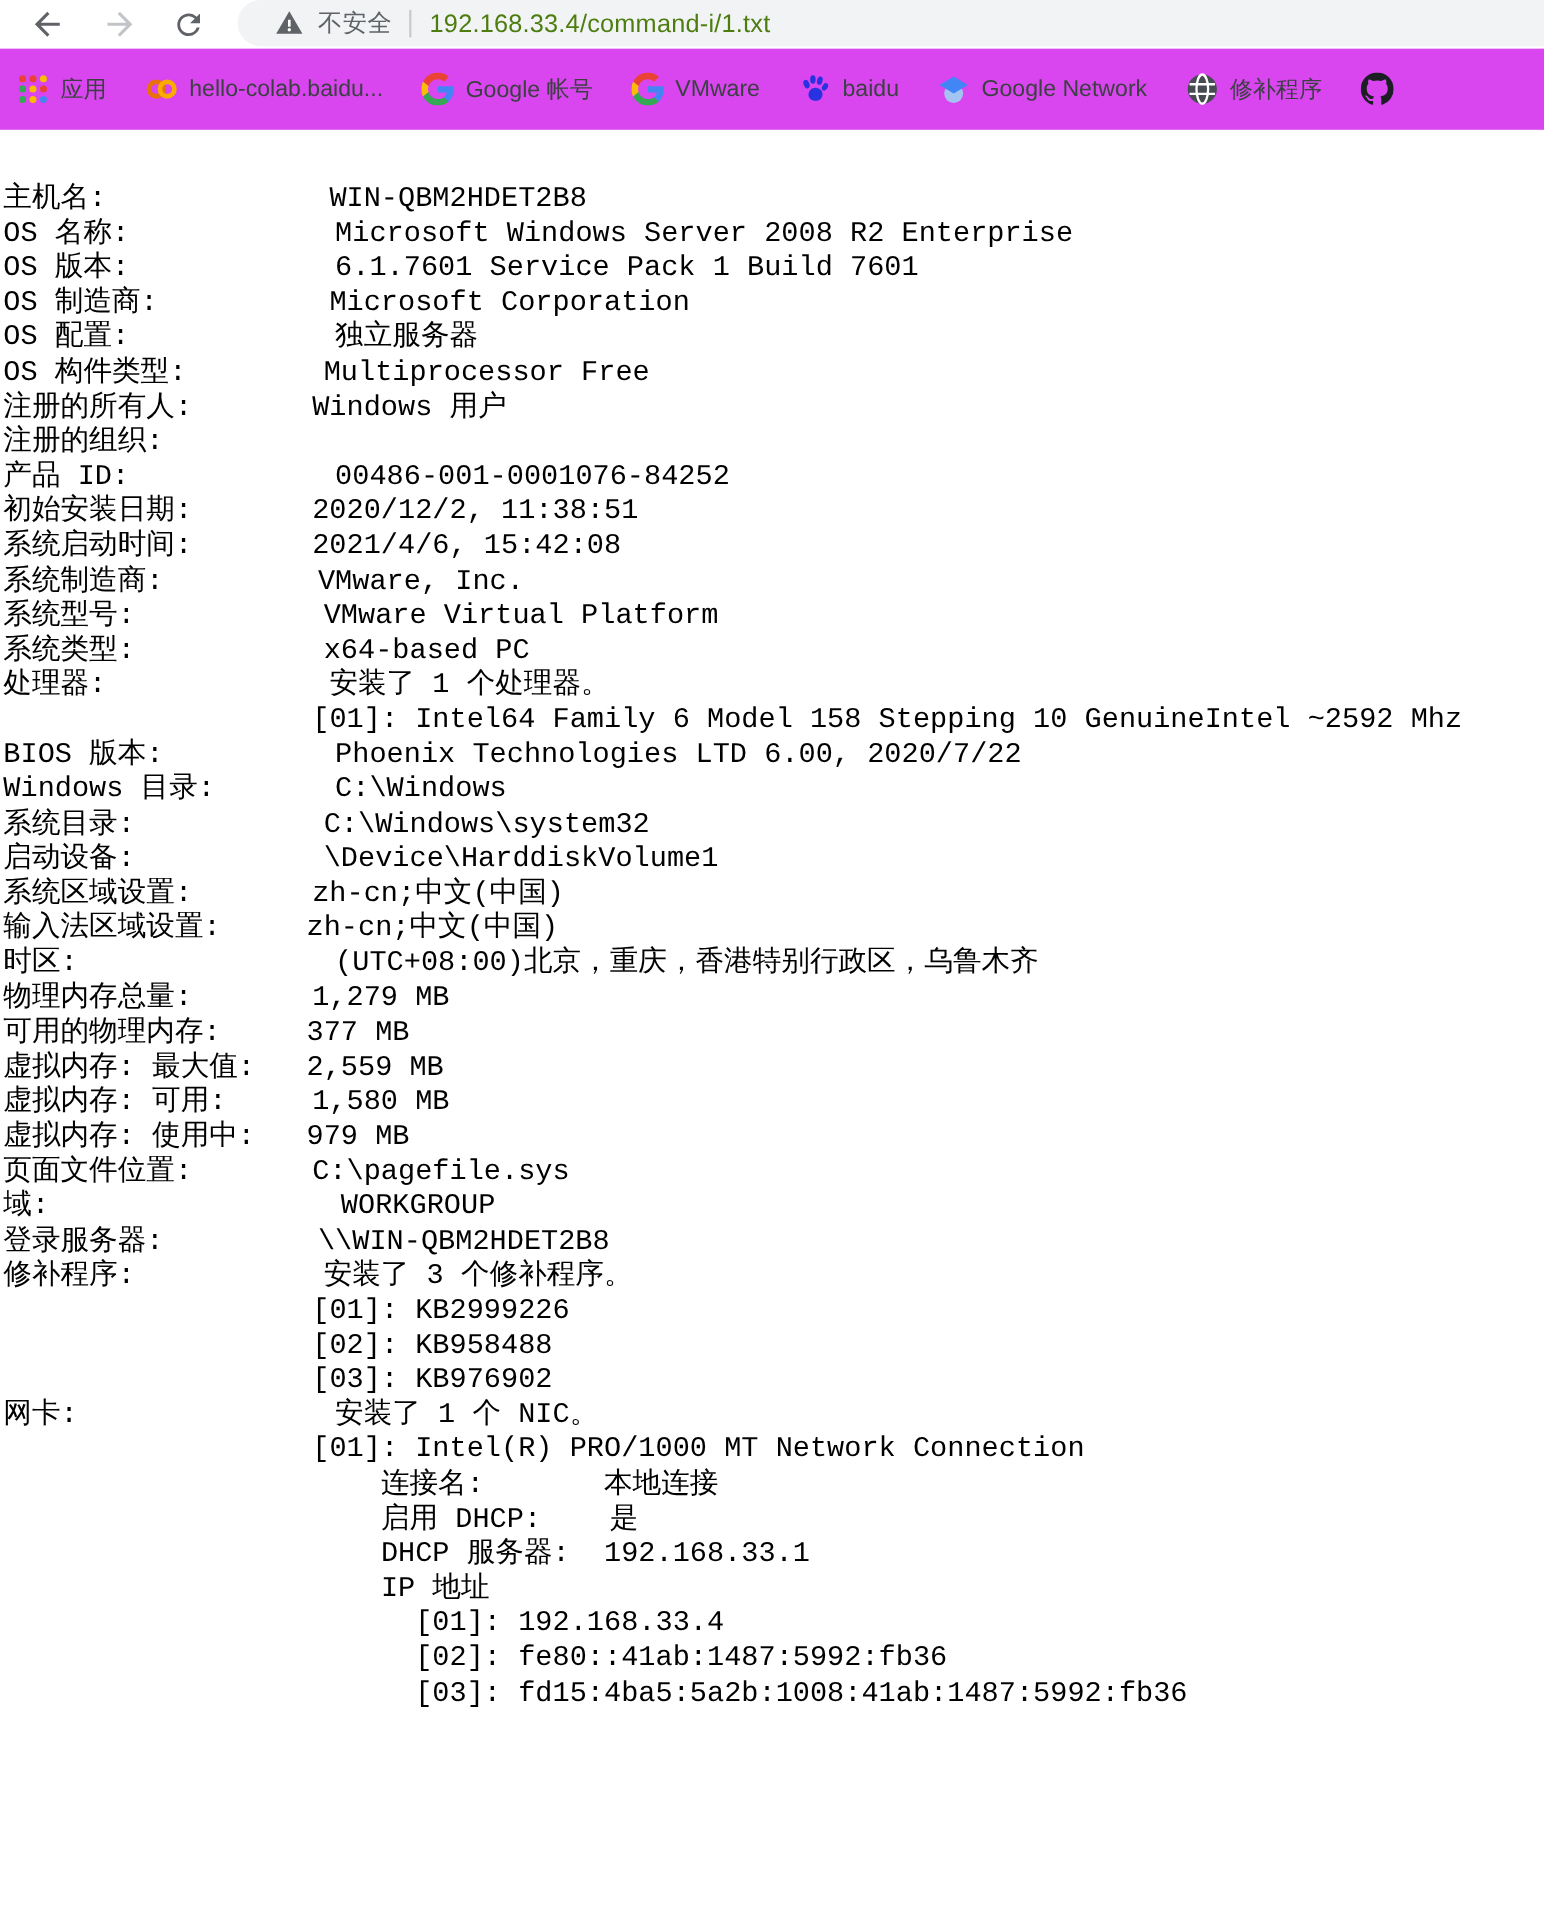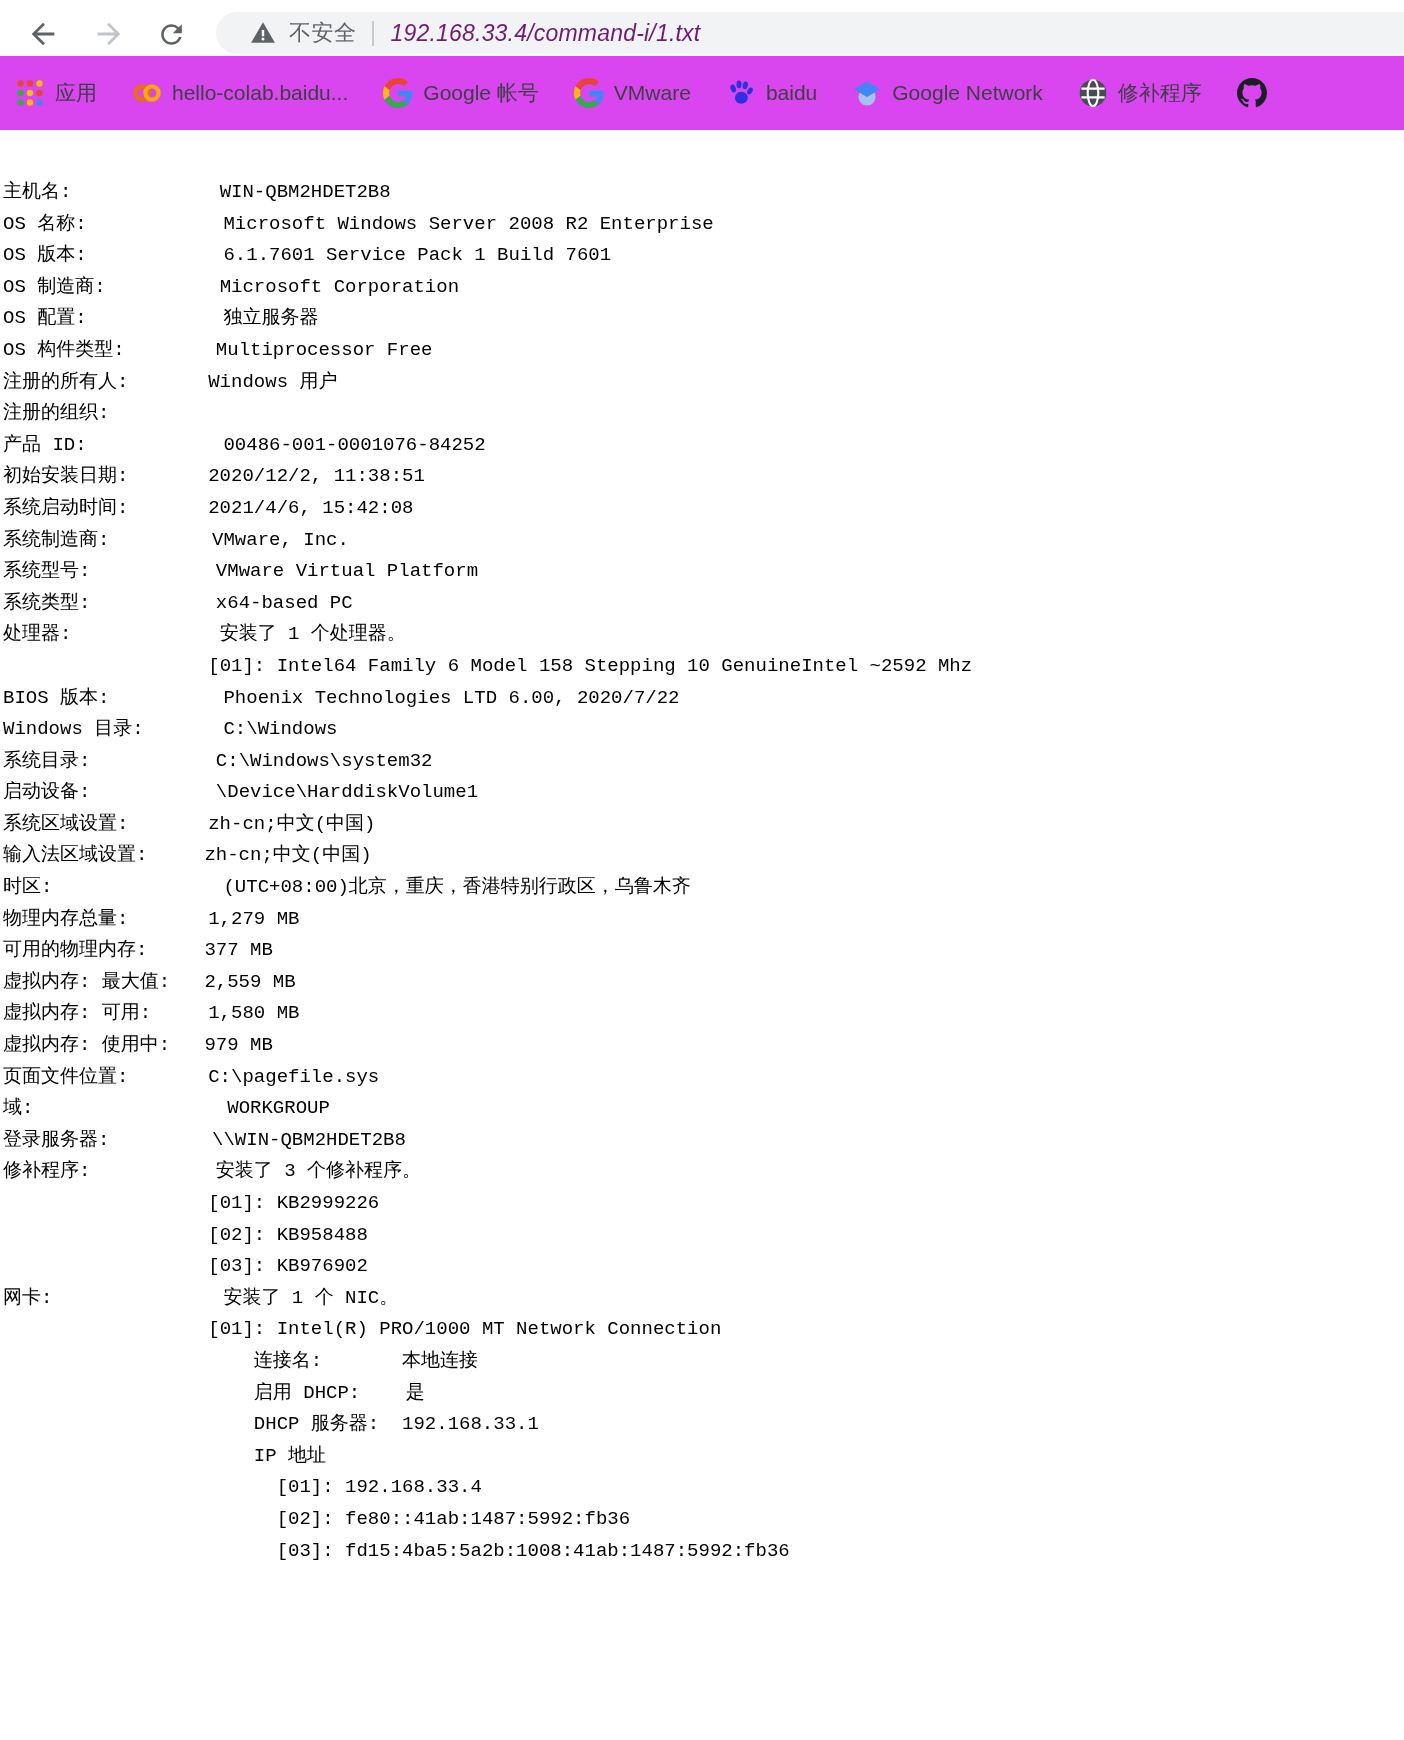--- a/index.html
+++ b/index.html
@@ -2,51 +2,51 @@
 <html><head>
 <meta charset="utf-8">
 <style>
   html,body{margin:0;padding:0;}
   body{
     width:1404px;height:1740px;overflow:hidden;background:#ffffff;
     font-family:"Liberation Sans","DejaVu Sans",sans-serif;
     position:relative;
   }
   
-  .toolbar{position:relative;height:44px;background:#ffffff;margin-top:12px;}
+  .toolbar{position:relative;height:44px;background:#ffffff;}
   .nav-btn{position:absolute;top:5px;width:34px;height:34px;border:none;background:transparent;padding:0;cursor:pointer;}
   .nav-btn svg{display:block;width:34px;height:34px;}
   #back-btn{left:26px;}
   #forward-btn{left:92px;}
   #reload-btn{left:156px;top:7px;width:31px;height:31px;}
   #reload-btn svg{width:31px;height:31px;}
   .omnibox{
     position:absolute;left:216px;right:-30px;top:0;height:42px;
     background:#f1f3f4;border-radius:21px;
     display:flex;align-items:center;padding-left:34px;box-sizing:border-box;
   }
   .omnibox .sec-label{font-size:22px;color:#5f6368;margin-left:13px;letter-spacing:.5px;}
   .omnibox .divider{width:2px;height:25px;background:#c8cbce;margin:0 17px 0 15px;}
-  .omnibox .url{font-size:23px;color:#701a75;letter-spacing:.2px;font-style:italic;}
+  .omnibox .url{font-size:23px;color:#4d7c0f;letter-spacing:.2px;}
   
   .bookmarks-bar{
     height:74px;background:#d946ef;display:flex;align-items:center;
     padding-left:15px;white-space:nowrap;
   }
   .bookmark{display:flex;align-items:center;margin-right:35px;cursor:pointer;flex:0 0 auto;}
   .bookmark .fav{width:30px;height:30px;margin-right:10px;flex:0 0 auto;}
   .bookmark .fav svg{display:block;width:30px;height:30px;}
   .bookmark .bm-label{font-size:21px;color:#3c4043;}
   .bookmark .bm-label:empty{display:none;margin:0;}
   
   .content{padding:47px 0 0 3px;}
   .content pre{
     margin:0;
     font-family:"Liberation Mono","DejaVu Sans Mono",monospace;
-    font-size:19px;line-height:31.6px;color:#000000;
+    font-size:26px;line-height:31.6px;color:#000000;
     letter-spacing:0;white-space:pre;
   }
 </style>
 </head>
 <body>
 
 <div class="toolbar">
   <button class="nav-btn" id="back-btn">
     <span>
       <svg viewBox="0 0 24 24">

